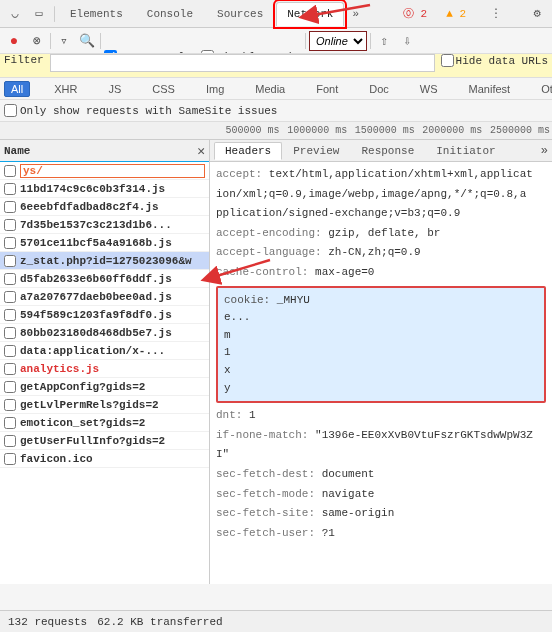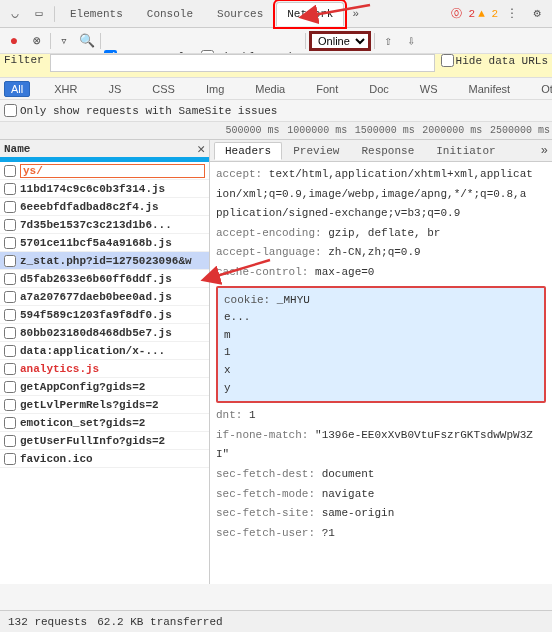--- a/index.html
+++ b/index.html
@@ -93,22 +93,23 @@
       color: #333;
       white-space: nowrap;
       cursor: pointer;
       margin-top: 32px;
     }
     .toolbar-checkbox-label input { margin: 0; }
     .toolbar-select {
       font-size: 11px;
       height: 20px;
       padding: 0 2px;
-      border: 3px solid #7f1d1d;
+      border: 1px solid #7f1d1d;
       background: white;
+      font-style: italic;
     }
 
     
     .filter-bar {
       background: #fef9c3;
       border-bottom: 1px solid #ddd;
       display: flex;
       align-items: flex-start;
       height: 24px;
       padding: 0 4px;
@@ -200,21 +201,21 @@
     .left-panel {
       width: 210px;
       border-right: 1px solid #ccc;
       display: flex;
       flex-direction: column;
       overflow: hidden;
       flex-shrink: 0;
     }
     .left-panel-header {
       background: #f0f0f0;
-      border-bottom: 5px solid #0ea5e9;
+      border-bottom: 1px solid #0ea5e9;
       height: 22px;
       display: flex;
       align-items: center;
       padding: 0 4px;
       font-size: 11px;
       font-weight: bold;
       color: #333;
     }
     .left-panel-header .close-btn {
       margin-left: auto;
@@ -355,21 +356,21 @@
     <div class="top-bar-icon">◡</div>
     <div class="top-bar-icon">▭</div>
     <div class="top-bar-icon" style="width:1px;height:16px;background:#ccc;margin:0 2px;"></div>
 
     <div class="tab">Elements</div>
     <div class="tab">Console</div>
     <div class="tab">Sources</div>
     <div class="tab active" style="outline: 2px solid red; outline-offset: 1px;">Network</div>
     <div class="tab-more">»</div>
 
-    <div style="margin-left:auto; display:flex; align-items:center; gap:3px;">
+    <div style="margin-left:auto; display:flex; align-items:center; gap:19px;">
       <span style="color:#d33; font-size:11px;">⓪ 2</span>
       <span style="color:#f90; font-size:11px;">▲ 2</span>
       <div class="top-bar-icon">⋮</div>
       <div class="top-bar-icon">⚙</div>
     </div>
   </div>
 
   <div class="network-toolbar">
     <div class="toolbar-btn red-circle">●</div>
     <div class="toolbar-btn">⊗</div>

